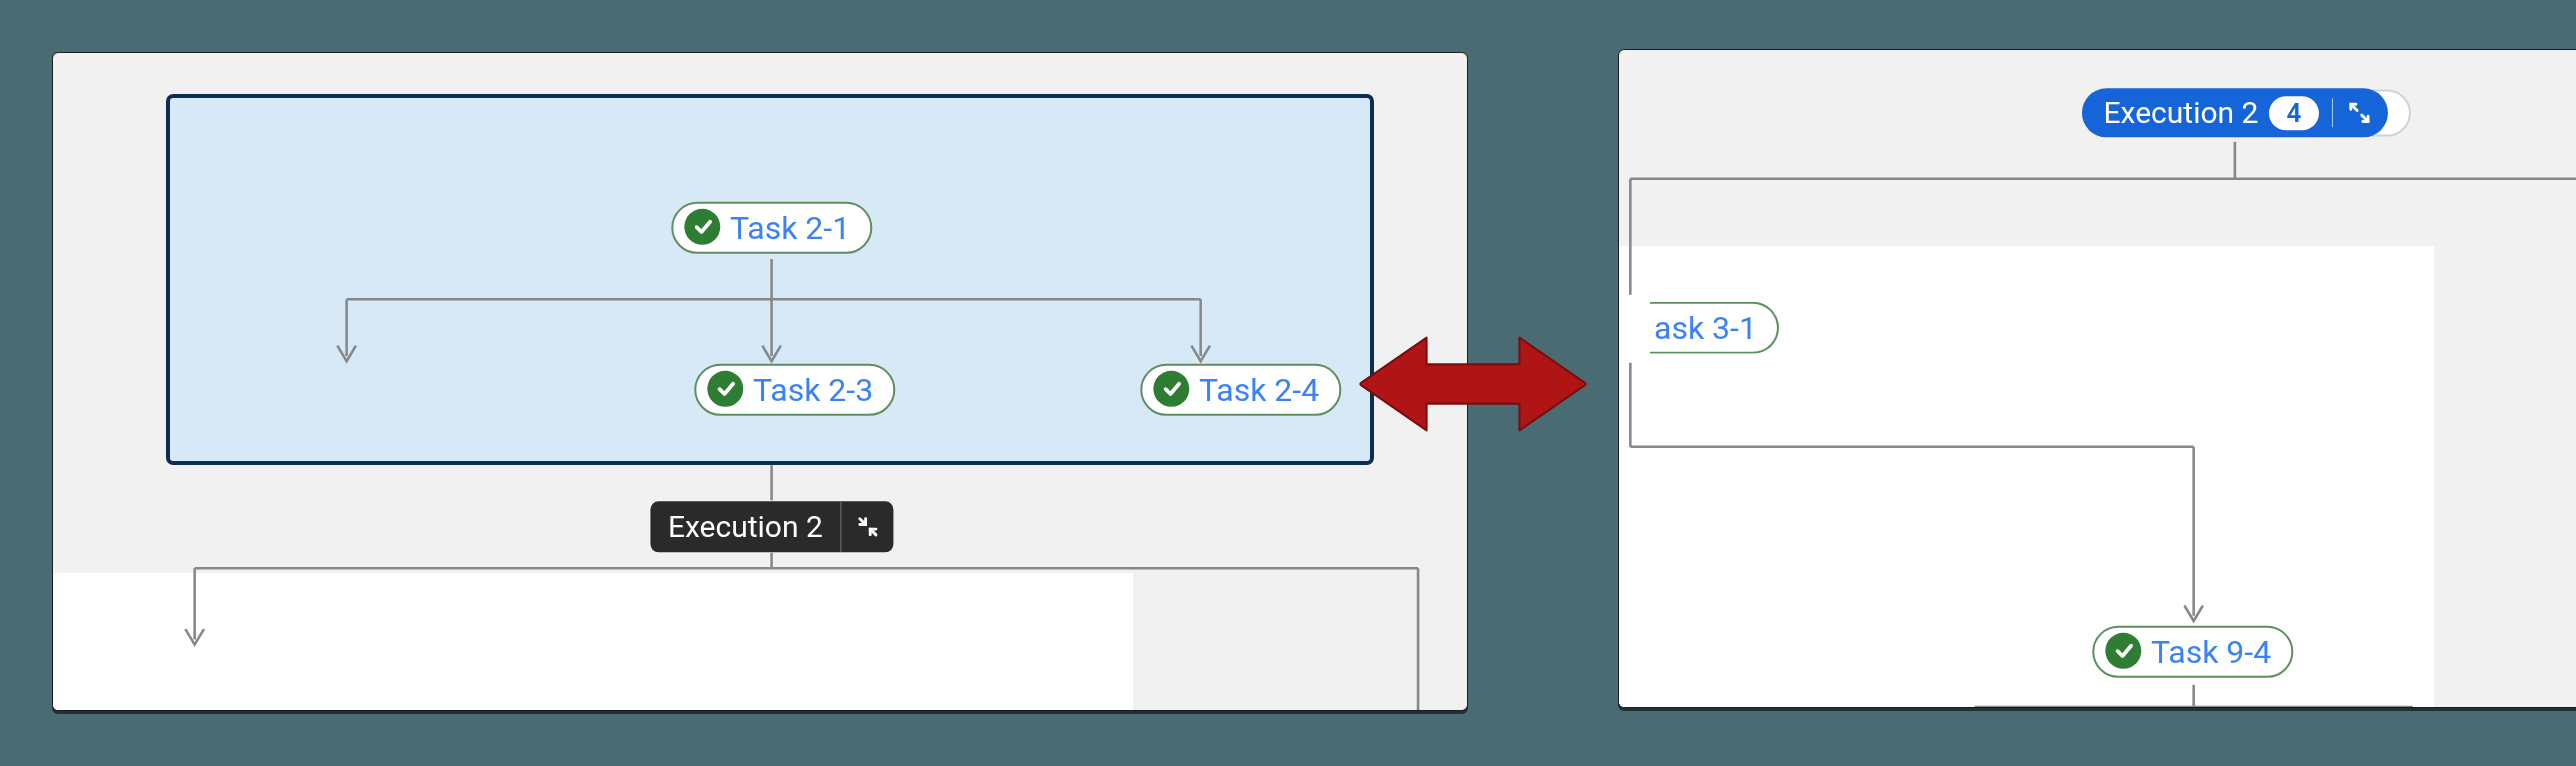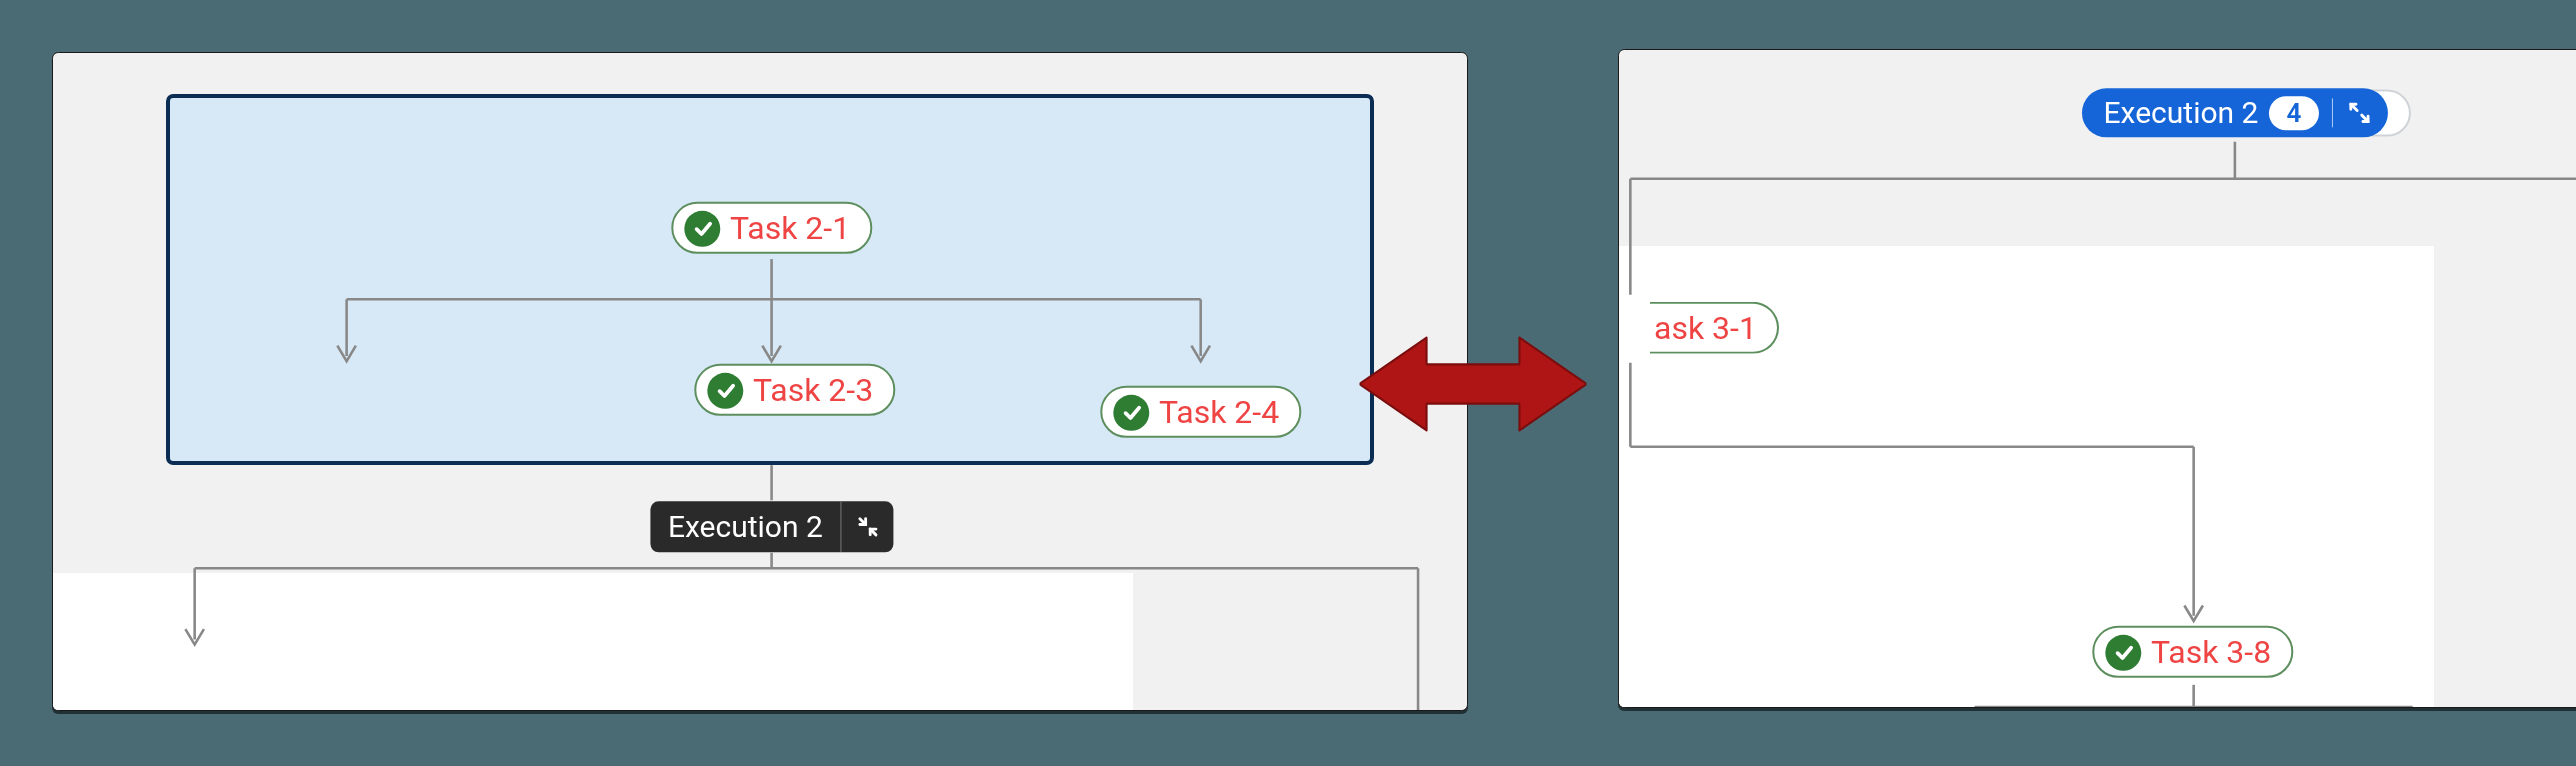--- a/index.html
+++ b/index.html
@@ -36,28 +36,28 @@
   .panel svg.wire-layer polyline {
     stroke: #888;
     stroke-width: 5;
     fill: none;
   }
 
   
   .task-pill {
     position: absolute;
     display: inline-flex;
-    align-items: flex-end;
+    align-items: flex-start;
     gap: 9.3px;
     padding: 5.2px 20.6px 5.2px 11.3px;
     border: 2.6px solid #5d8f5e;
     border-radius: 515px;
     background: #ffffff;
     font-size: 32px;
-    color: #ef4444;
+    color: #3b82f6;
     white-space: nowrap;
     transform: translate(-50%, -50%);
     box-sizing: border-box;
   }
   .task-pill.cut-left { border-left: none; border-top-left-radius: 0; border-bottom-left-radius: 0; transform: translate(0, -50%); padding-left: 4.1px; margin-left: 33px; }
   .check {
     flex: 0 0 auto;
     width: 36px; height: 36px;
     border-radius: 50%;
     background: #2e7d32;
@@ -196,21 +196,21 @@
     <span>Task 2-1</span>
   </div>
   <div class="task-pill" style="left:742px; top:337px;">
     <span class="check">
         <svg viewBox="0 0 40 40">
           <path d="M8 21 L17 30 L33 11"></path>
         </svg>
       </span>
     <span>Task 2-3</span>
   </div>
-  <div class="task-pill" style="left:1148px; top:337px;margin-top:22px;">
+  <div class="task-pill" style="left:1188px; top:337px;">
     <span class="check">
         <svg viewBox="0 0 40 40">
           <path d="M8 21 L17 30 L33 11"></path>
         </svg>
       </span>
     <span>Task 2-4</span>
   </div>
 
   <div class="dark-pill" style="left:719px; top:474px;">
     <span class="dp-label">Execution 2</span>
@@ -270,21 +270,21 @@
   <div class="task-pill cut-left" style="left:-2.1px; top:278px;">
     <span>ask 3-1</span>
   </div>
 
   <div class="task-pill" style="left:574px; top:602px;">
     <span class="check">
         <svg viewBox="0 0 40 40">
           <path d="M8 21 L17 30 L33 11"></path>
         </svg>
       </span>
-    <span>Task 3-8</span>
+    <span>Task 9-4</span>
   </div>
 </div>
 
 <div id="center-arrow">
   <svg viewBox="0 0 440 240">
     <polygon points="0,120 130,30 130,82 310,82 310,30 440,120 310,210 310,158 130,158 130,210"></polygon>
   </svg>
 </div>
 
 

